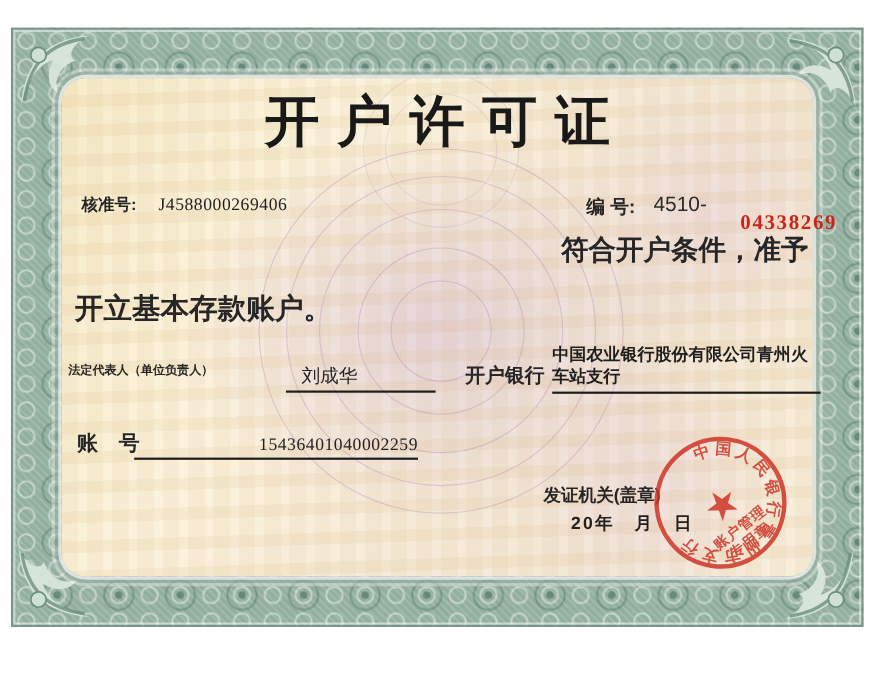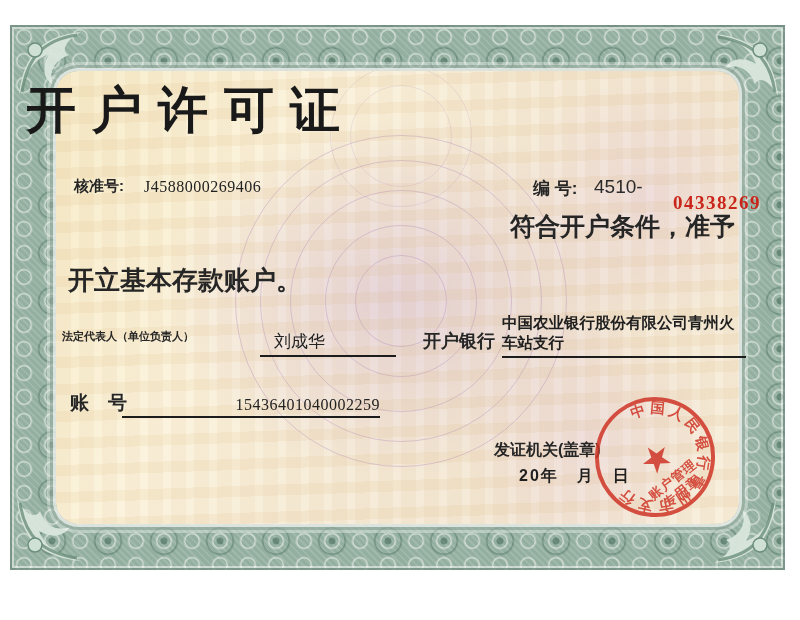--- a/index.html
+++ b/index.html
@@ -49,21 +49,21 @@
     background-image:
       repeating-linear-gradient(178deg, rgba(213,166,96,0) 0 16px, rgba(213,166,96,.10) 16px 27px),
       repeating-linear-gradient(90deg, rgba(203,150,90,.07) 0 15px, rgba(203,150,90,0) 15px 23px);
     border-radius:22px;
   }
   .ring{position:absolute;border:1px solid rgba(176,136,188,.38);border-radius:50%;}
 
   
   .txt{position:absolute;white-space:nowrap;}
   .cert-title{
-    left:0;right:0;top:52px;text-align:left;
+    left:0;right:0;top:52px;text-align:center;
     font-family:"DejaVu Serif","Liberation Serif",serif;
     font-size:50px;font-weight:bold;color:#191919;
     letter-spacing:16px;padding-left:16px;
   }
   .lbl{font-weight:bold;color:#262626;}
   .serifv{font-family:"Liberation Serif","DejaVu Serif",serif;color:#222;}
 
   .approval-label{left:64px;top:152px;font-size:15px;}
   .approval-value{left:134px;top:153px;font-size:16px;letter-spacing:.5px;}
   .serial-label{left:523px;top:152px;font-size:17px;}

